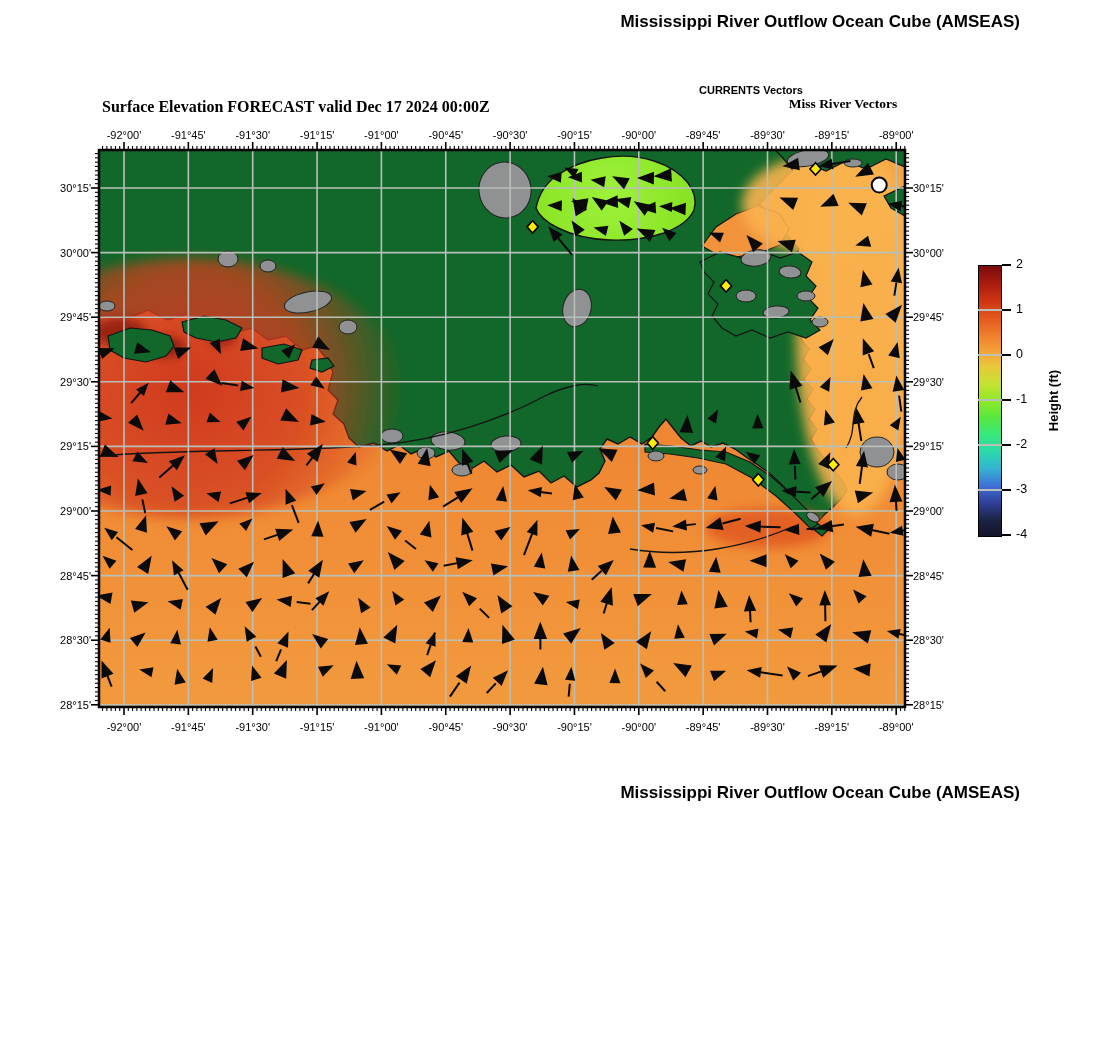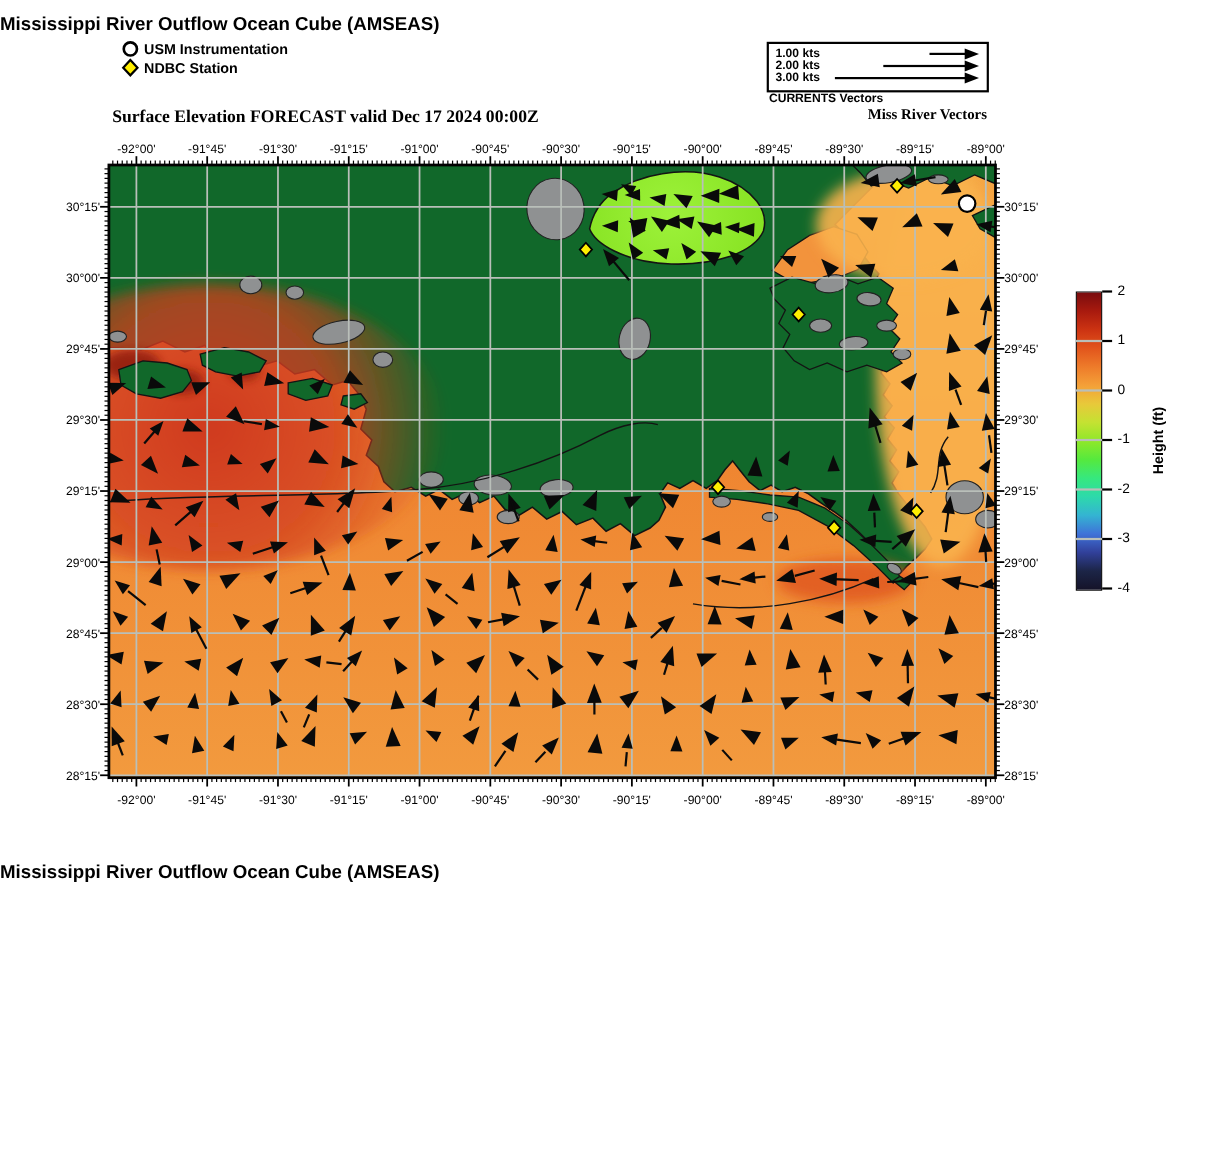--- a/index.html
+++ b/index.html
@@ -1,19 +1,19 @@
 <!DOCTYPE html>
 <html><head>
 <meta charset="utf-8">
 <style>
   html,body{margin:0;padding:0;background:#ffffff;}
   .stage{position:relative;width:1100px;height:1050px;background:#ffffff;overflow:hidden;
          font-family:"Liberation Sans",sans-serif;color:#000;}
   .abs{position:absolute;}
-  .title{font-weight:bold;font-size:17px;text-align:left;}
+  .title{font-weight:bold;font-size:17px;text-align:right;padding-left:16px;}
   .legend-row{display:flex;align-items:center;height:17px;font-weight:bold;font-size:13px;}
   .legend-row svg{margin-right:4px;}
   .vbox{border:2.5px solid #000;background:#fff;}
   .vrow-label{position:absolute;left:6px;font-weight:bold;font-size:11px;line-height:11px;}
   .vline{position:absolute;height:2px;background:#000;}
   .vhead{position:absolute;width:0;height:0;border-top:5px solid transparent;border-bottom:5px solid transparent;border-left:13px solid #000;}
   .caption{font-weight:bold;font-size:11px;text-align:center;}
   .serif{font-family:"Liberation Serif",serif;font-weight:bold;}
   .subtitle{font-size:16px;}
   .region-label{font-size:13.5px;text-align:center;}
@@ -24,46 +24,21 @@
   .cb-lab{position:absolute;font-size:12.5px;}
   .cb-title{font-weight:bold;font-size:13px;text-align:center;}
 </style>
 </head>
 <body>
 
 <div class="stage">
 
   <div class="abs title" style="left:0px;top:12px;width:1004px;">Mississippi River Outflow Ocean Cube (AMSEAS)</div>
 
-  <div class="abs" style="left:110px;top:36px;">
-    <div class="legend-row">
-      <svg width="17" height="17">
-        <circle cx="8.5" cy="8.5" r="6" fill="#ffffff" stroke="#000" stroke-width="2.4"></circle>
-      </svg>
-      <span>USM Instrumentation</span>
-    </div>
-    <div class="legend-row">
-      <svg width="17" height="17">
-        <path d="M8.5 1.5 L15 8.5 L8.5 15.5 L2 8.5 Z" fill="#ffee00" stroke="#000" stroke-width="2"></path>
-      </svg>
-      <span>NDBC Station</span>
-    </div>
-  </div>
 
-  <div class="abs vbox" style="left:697px;top:38px;width:198px;height:42px;">
-    <div class="vrow-label" style="top:4px;">1.00 kts</div>
-    <div class="vrow-label" style="top:15px;">2.00 kts</div>
-    <div class="vrow-label" style="top:26px;">3.00 kts</div>
-    <div class="vline" style="left:146px;top:8px;width:34px;"></div>
-    <div class="vhead" style="left:178px;top:4px;"></div>
-    <div class="vline" style="left:104px;top:19px;width:76px;"></div>
-    <div class="vhead" style="left:178px;top:15px;"></div>
-    <div class="vline" style="left:60px;top:30px;width:120px;"></div>
-    <div class="vhead" style="left:178px;top:26px;"></div>
-  </div>
   <div class="abs caption" style="left:699px;top:84px;">CURRENTS Vectors</div>
 
   <div class="abs serif region-label" style="left:743px;top:96px;width:200px;">Miss River Vectors</div>
   <div class="abs serif subtitle" style="left:102px;top:98px;width:800px;">Surface Elevation FORECAST valid Dec 17 2024 00:00Z</div>
 
   <svg id="map" class="abs" style="left:0;top:0;" width="1100" height="1050">
       <defs>
         <clipPath id="mclip">
           <rect x="99" y="150" width="806" height="557"></rect>
         </clipPath>

